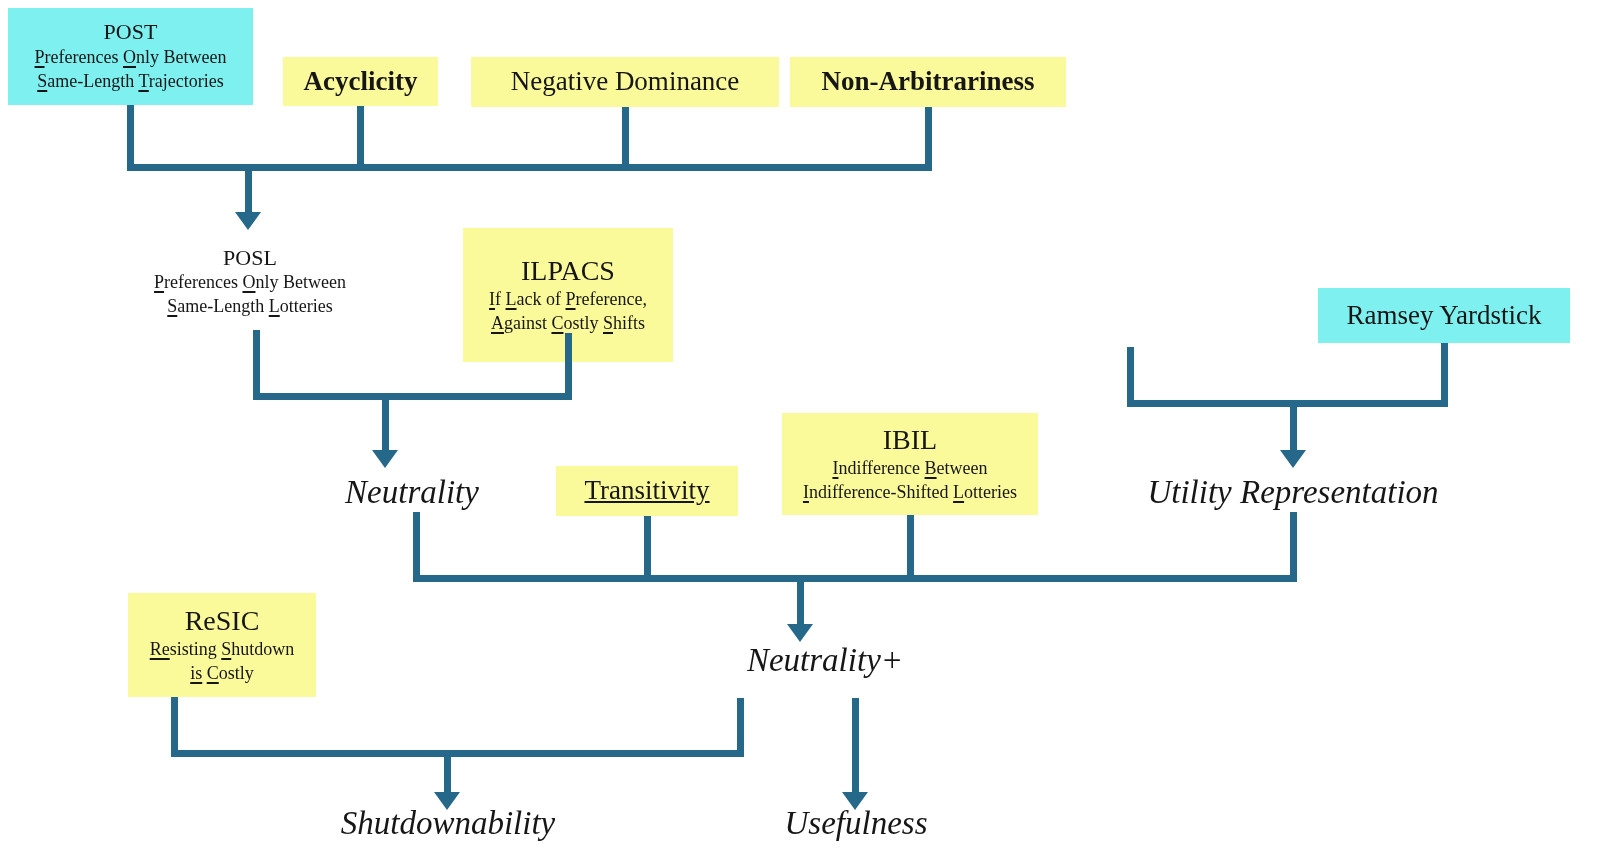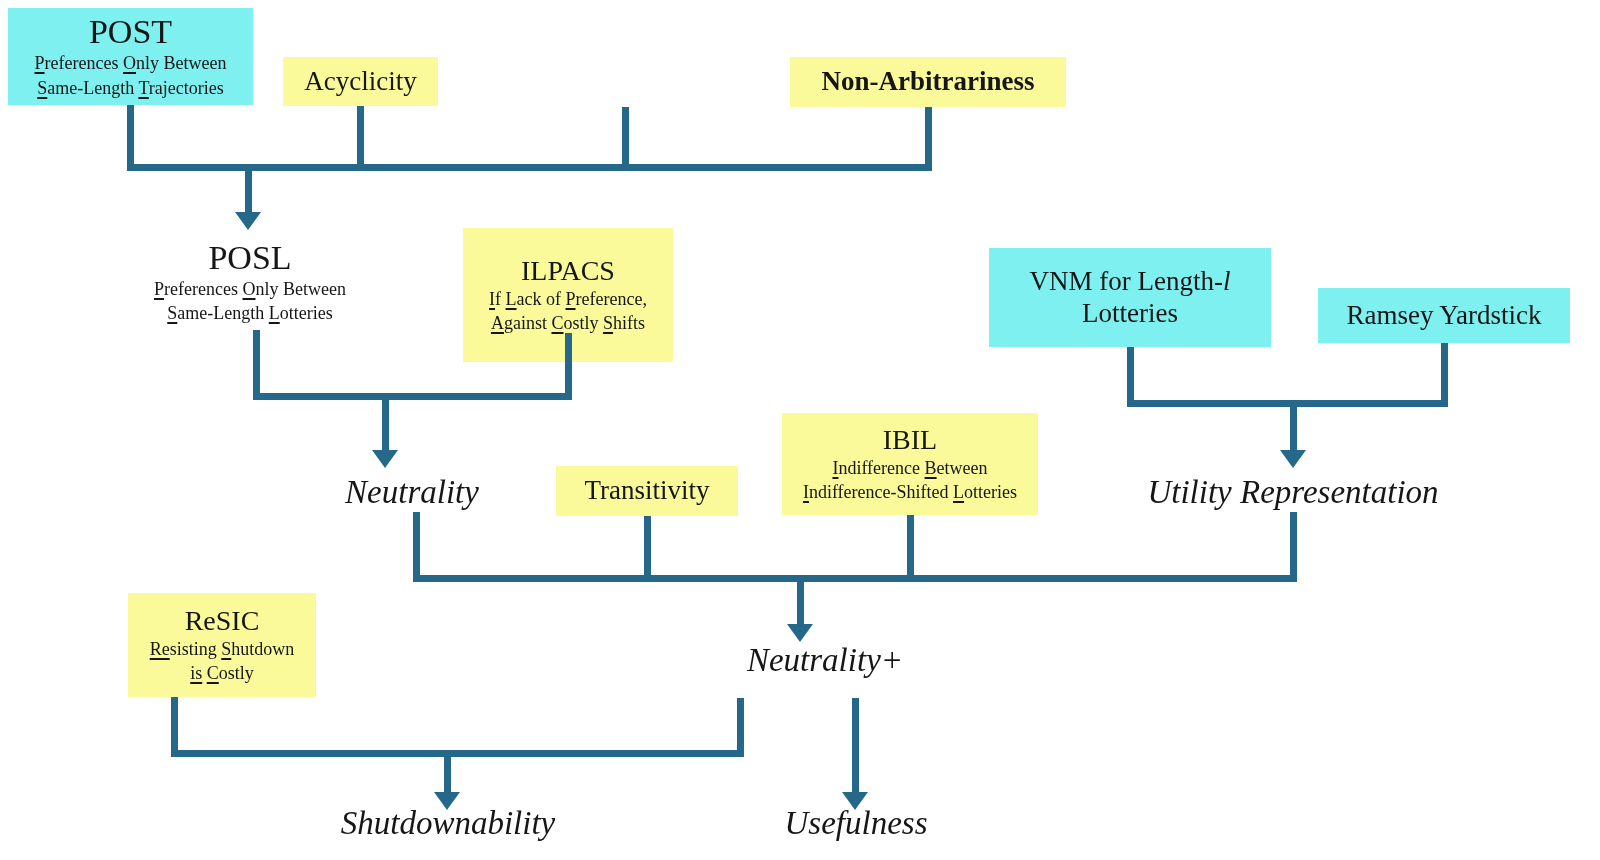--- a/index.html
+++ b/index.html
@@ -13,38 +13,38 @@
     position:relative;width:1600px;height:860px;background:#ffffff;overflow:hidden;
     font-family:"Liberation Serif","DejaVu Serif",serif;color:var(--ink);
   }
   
   .box{position:absolute;display:flex;flex-direction:column;align-items:center;justify-content:center;
        text-align:center;box-sizing:border-box;}
   .cyan{background:var(--cyan);}
   .yellow{background:var(--yellow);}
   .plain{position:absolute;display:flex;flex-direction:column;align-items:center;justify-content:center;
          text-align:center;box-sizing:border-box;background:transparent;}
-  .title{font-size:34px;line-height:1.12;}
+  .title{font-size:22px;line-height:1.12;}
   .title-sm{font-size:28px;line-height:1.15;}
   .label{font-size:27px;line-height:1.15;}
   .label-lg{font-size:33px;line-height:1.15;font-style:italic;}
   .sub{font-size:18px;line-height:1.34;}
   u{text-decoration:underline;text-decoration-thickness:1.5px;text-underline-offset:3px;}
   i{font-style:italic;}
   
   .post{left:8px;top:8px;width:245px;height:97px;}
-  .acyclicity{left:283px;top:57px;width:155px;height:49px;}
+  .acyclicity{left:283px;top:57px;width:155px;height:49px;font-weight:bold;}
   .negdom{left:471px;top:57px;width:308px;height:50px;}
   .nonarb{left:790px;top:57px;width:276px;height:50px;font-weight:bold;}
   .posl{left:130px;top:234px;width:240px;height:96px;}
   .ilpacs{left:463px;top:228px;width:210px;height:134px;font-family:Liberation Serif, serif;}
   .vnm{left:989px;top:248px;width:282px;height:99px;}
   .ramsey{left:1318px;top:288px;width:252px;height:55px;}
   .neutrality{left:312px;top:474px;width:200px;height:38px;}
-  .transitivity{left:556px;top:466px;width:182px;height:50px;}
+  .transitivity{left:556px;top:466px;width:182px;height:50px;text-decoration:underline;}
   .ibil{left:782px;top:413px;width:256px;height:102px;}
   .utilrep{left:1123px;top:474px;width:340px;height:38px;}
   .resic{left:80px;top:593px;width:188px;height:104px;margin-left:48px;}
   .neutralityplus{left:705px;top:641px;width:240px;height:40px;}
   .shutdownability{left:308px;top:804px;width:280px;height:40px;}
   .usefulness{left:716px;top:804px;width:280px;height:40px;}
   
   .h,.v{position:absolute;background:var(--line);}
   .h{height:7px;}
   .v{width:7px;}
@@ -58,20 +58,23 @@
 <div class="diagram">
 
   <div class="box cyan post">
     <div class="title">POST</div>
     <div class="sub"><u>P</u>references <u>O</u>nly Between</div>
     <div class="sub"><u>S</u>ame-Length <u>T</u>rajectories</div>
   </div>
   <div class="box yellow acyclicity">
     <div class="label">Acyclicity</div>
   </div>
+  <div class="box yellow negdom">
+    <div class="label">Negative Dominance</div>
+  </div>
   <div class="box yellow nonarb">
     <div class="label">Non-Arbitrariness</div>
   </div>
 
   <div class="v" style="left:127px;top:105px;height:66px"></div>
   <div class="v" style="left:357px;top:106px;height:65px"></div>
   <div class="v" style="left:622px;top:107px;height:64px"></div>
   <div class="v" style="left:925px;top:107px;height:64px"></div>
   <div class="h" style="left:127px;top:164px;width:805px"></div>
   <div class="v" style="left:245px;top:164px;height:48px"></div>
@@ -79,24 +82,20 @@
 
   <div class="plain posl">
     <div class="title">POSL</div>
     <div class="sub"><u>P</u>references <u>O</u>nly Between</div>
     <div class="sub"><u>S</u>ame-Length <u>L</u>otteries</div>
   </div>
   <div class="box yellow ilpacs">
     <div class="title-sm">ILPACS</div>
     <div class="sub"><u>I</u>f <u>L</u>ack of <u>P</u>reference,</div>
     <div class="sub"><u>A</u>gainst <u>C</u>ostly <u>S</u>hifts</div>
-  </div>
-  <div class="box cyan vnm">
-    <div class="label">VNM for Length-<i>l</i></div>
-    <div class="label">Lotteries</div>
   </div>
   <div class="box cyan ramsey">
     <div class="label">Ramsey Yardstick</div>
   </div>
 
   <div class="v" style="left:253px;top:330px;height:70px"></div>
   <div class="v" style="left:565px;top:333px;height:67px"></div>
   <div class="h" style="left:253px;top:393px;width:319px"></div>
   <div class="v" style="left:382px;top:393px;height:57px"></div>
   <div class="ah" style="left:372px;top:450px"></div>

